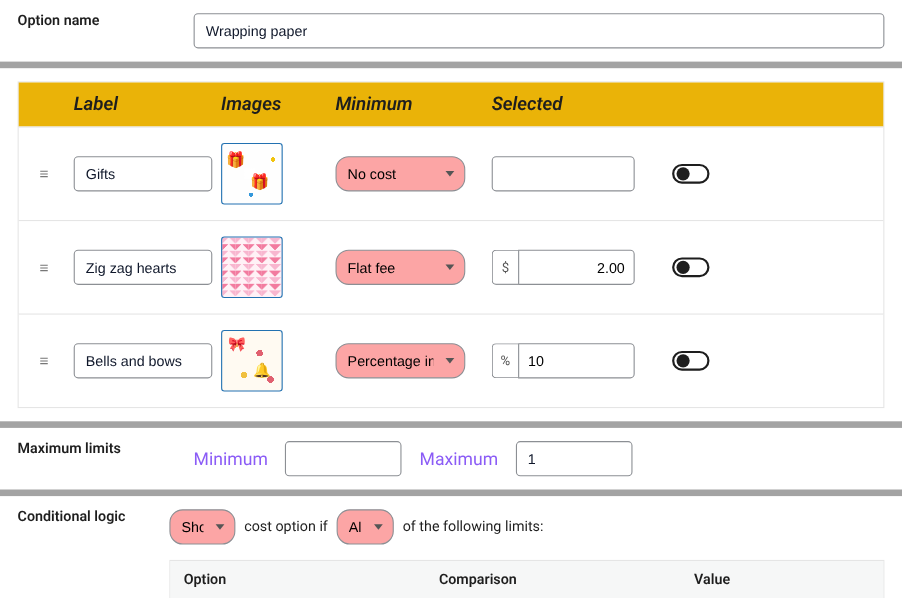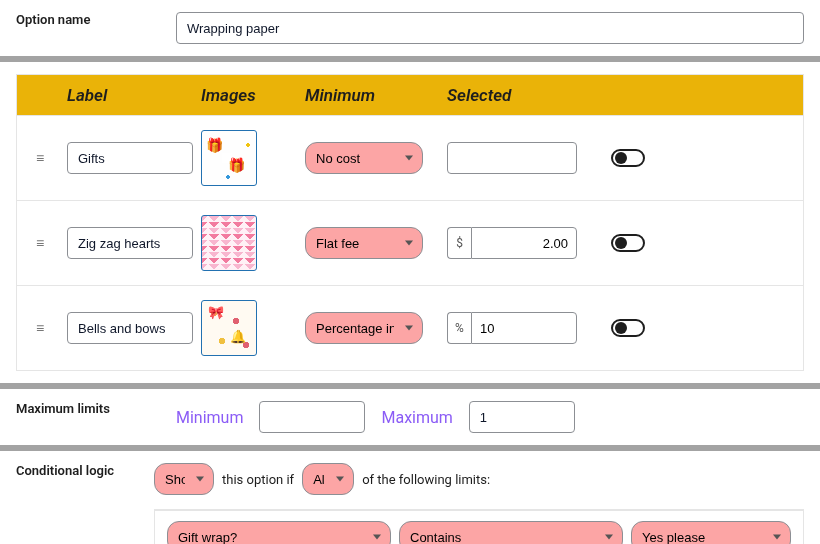--- a/index.html
+++ b/index.html
@@ -151,27 +151,32 @@
   </div>
 </div>
 
 <div class="row" style="border-bottom:none">
   <div class="row-label">Conditional logic</div>
   <div class="row-content">
     <div class="cl-inline">
       <div class="select-wrap sm" style="width:60px">
         <select class="select" id="cl-action"><option>Show</option><option>Hide</option></select>
       </div>
-      <span>this option if</span>
+      <span>cost option if</span>
       <div class="select-wrap xs" style="width:52px">
         <select class="select" id="cl-match"><option>All</option><option>Any</option></select>
       </div>
       <span>of the following limits:</span>
     </div>
     <div class="cl-table">
+      <div class="cl-head">
+        <div>Option</div>
+        <div>Comparison</div>
+        <div>Value</div>
+      </div>
       <div class="cl-body">
         <div class="select-wrap"><select class="select" id="cl-opt"><option>Gift wrap?</option></select></div>
         <div class="select-wrap"><select class="select" id="cl-cmp"><option>Contains</option></select></div>
         <div class="select-wrap"><select class="select" id="cl-val"><option>Yes please</option></select></div>
       </div>
     </div>
   </div>
 </div>
 
 </body></html>

